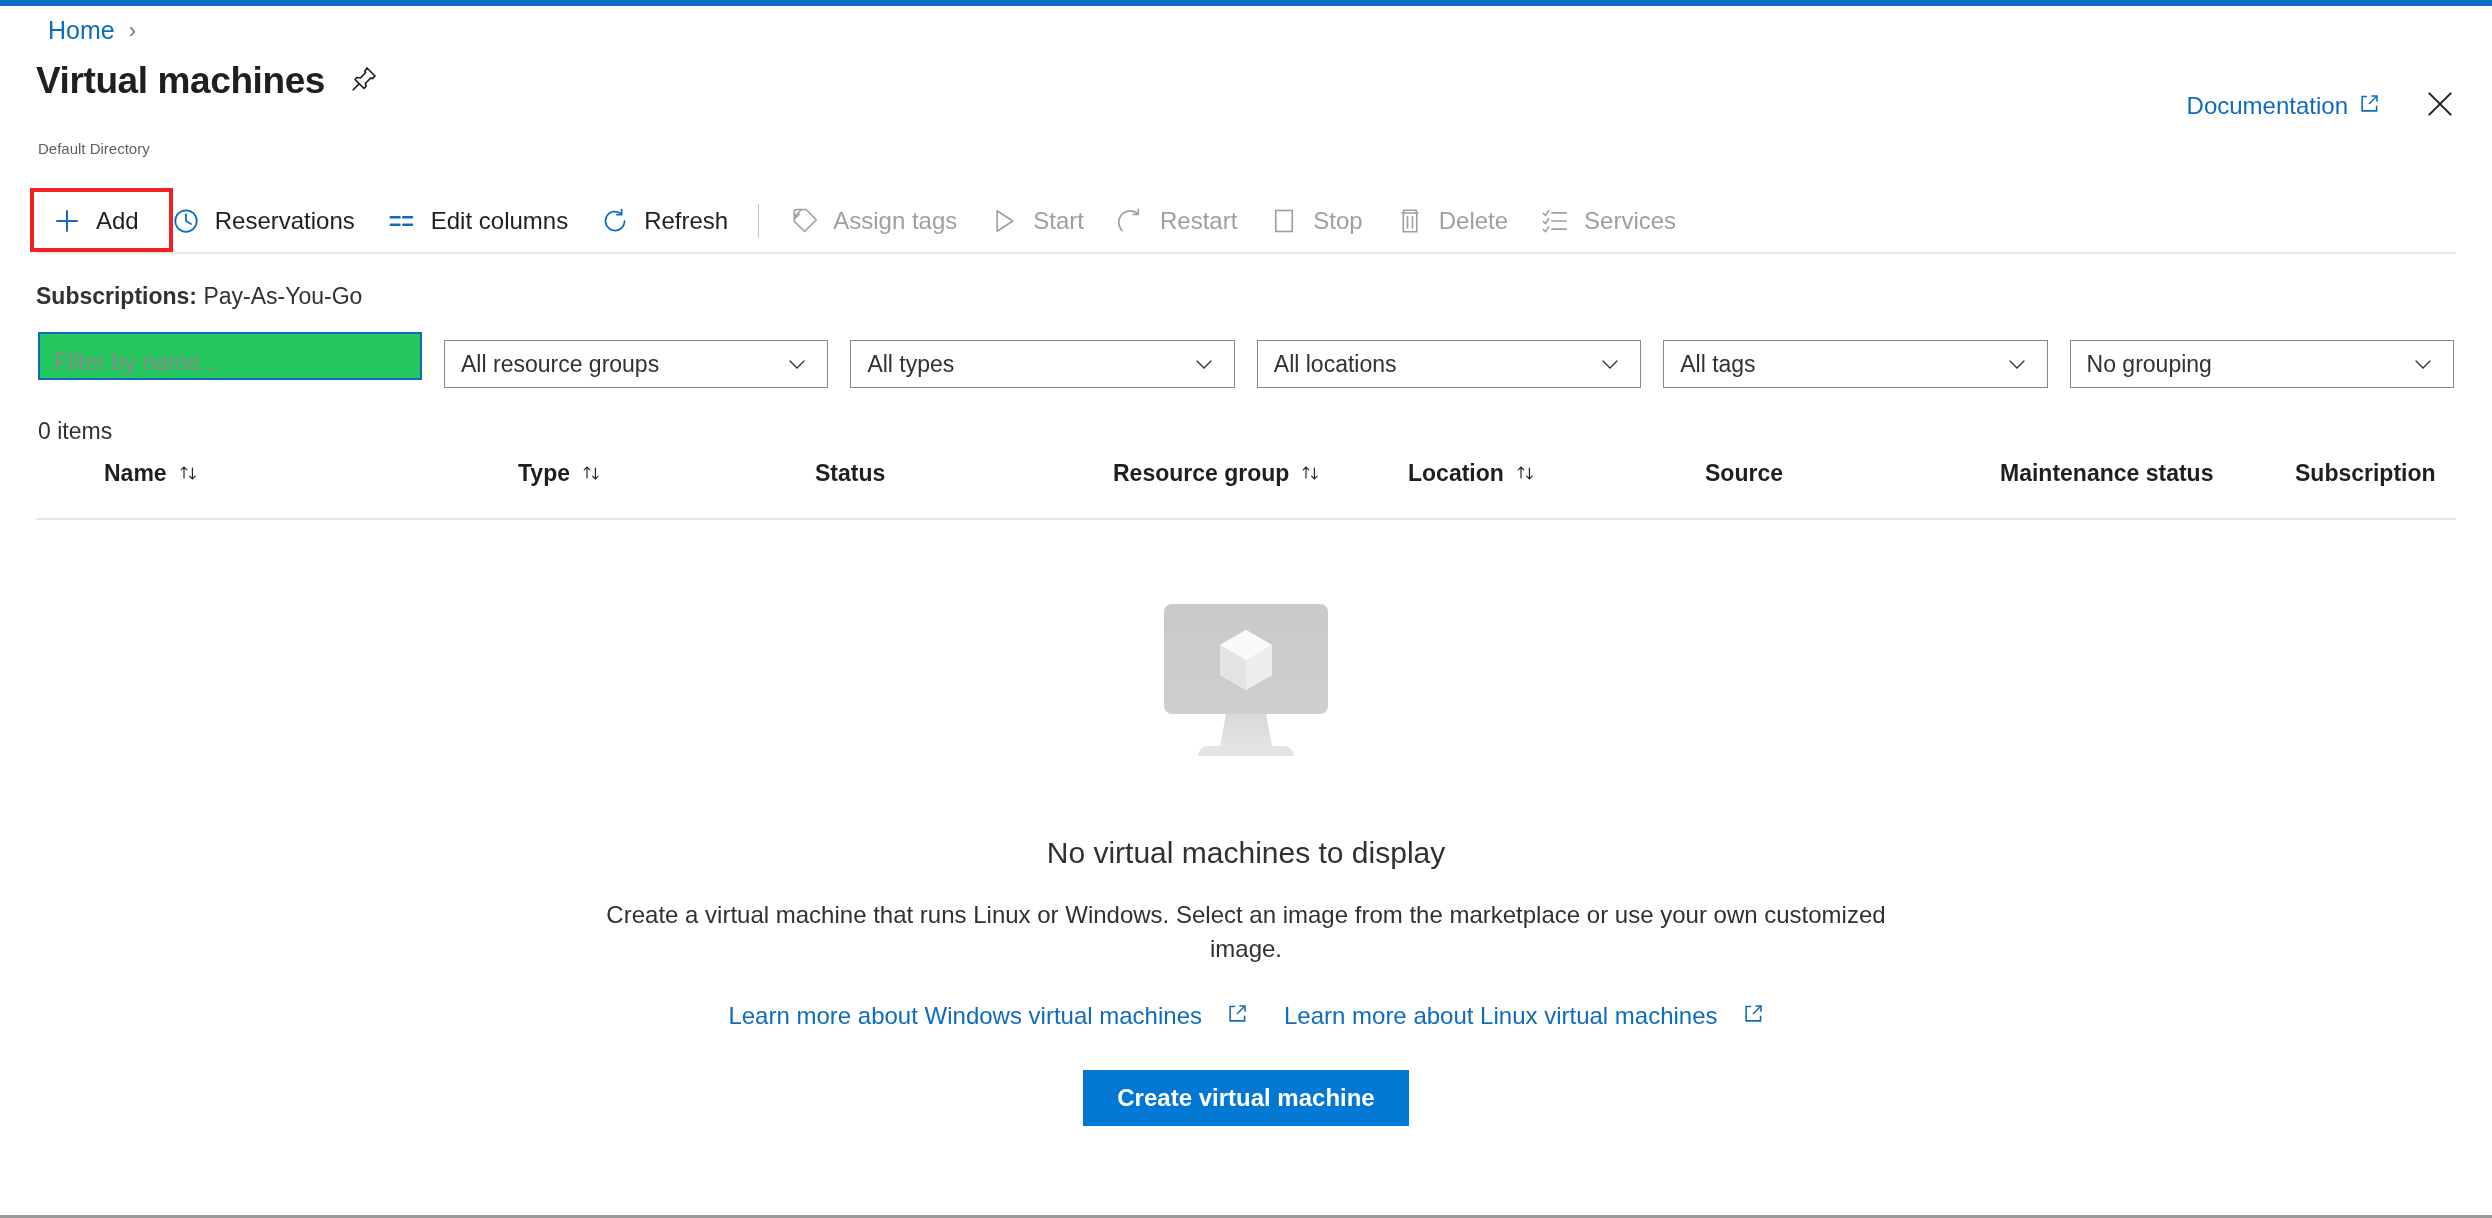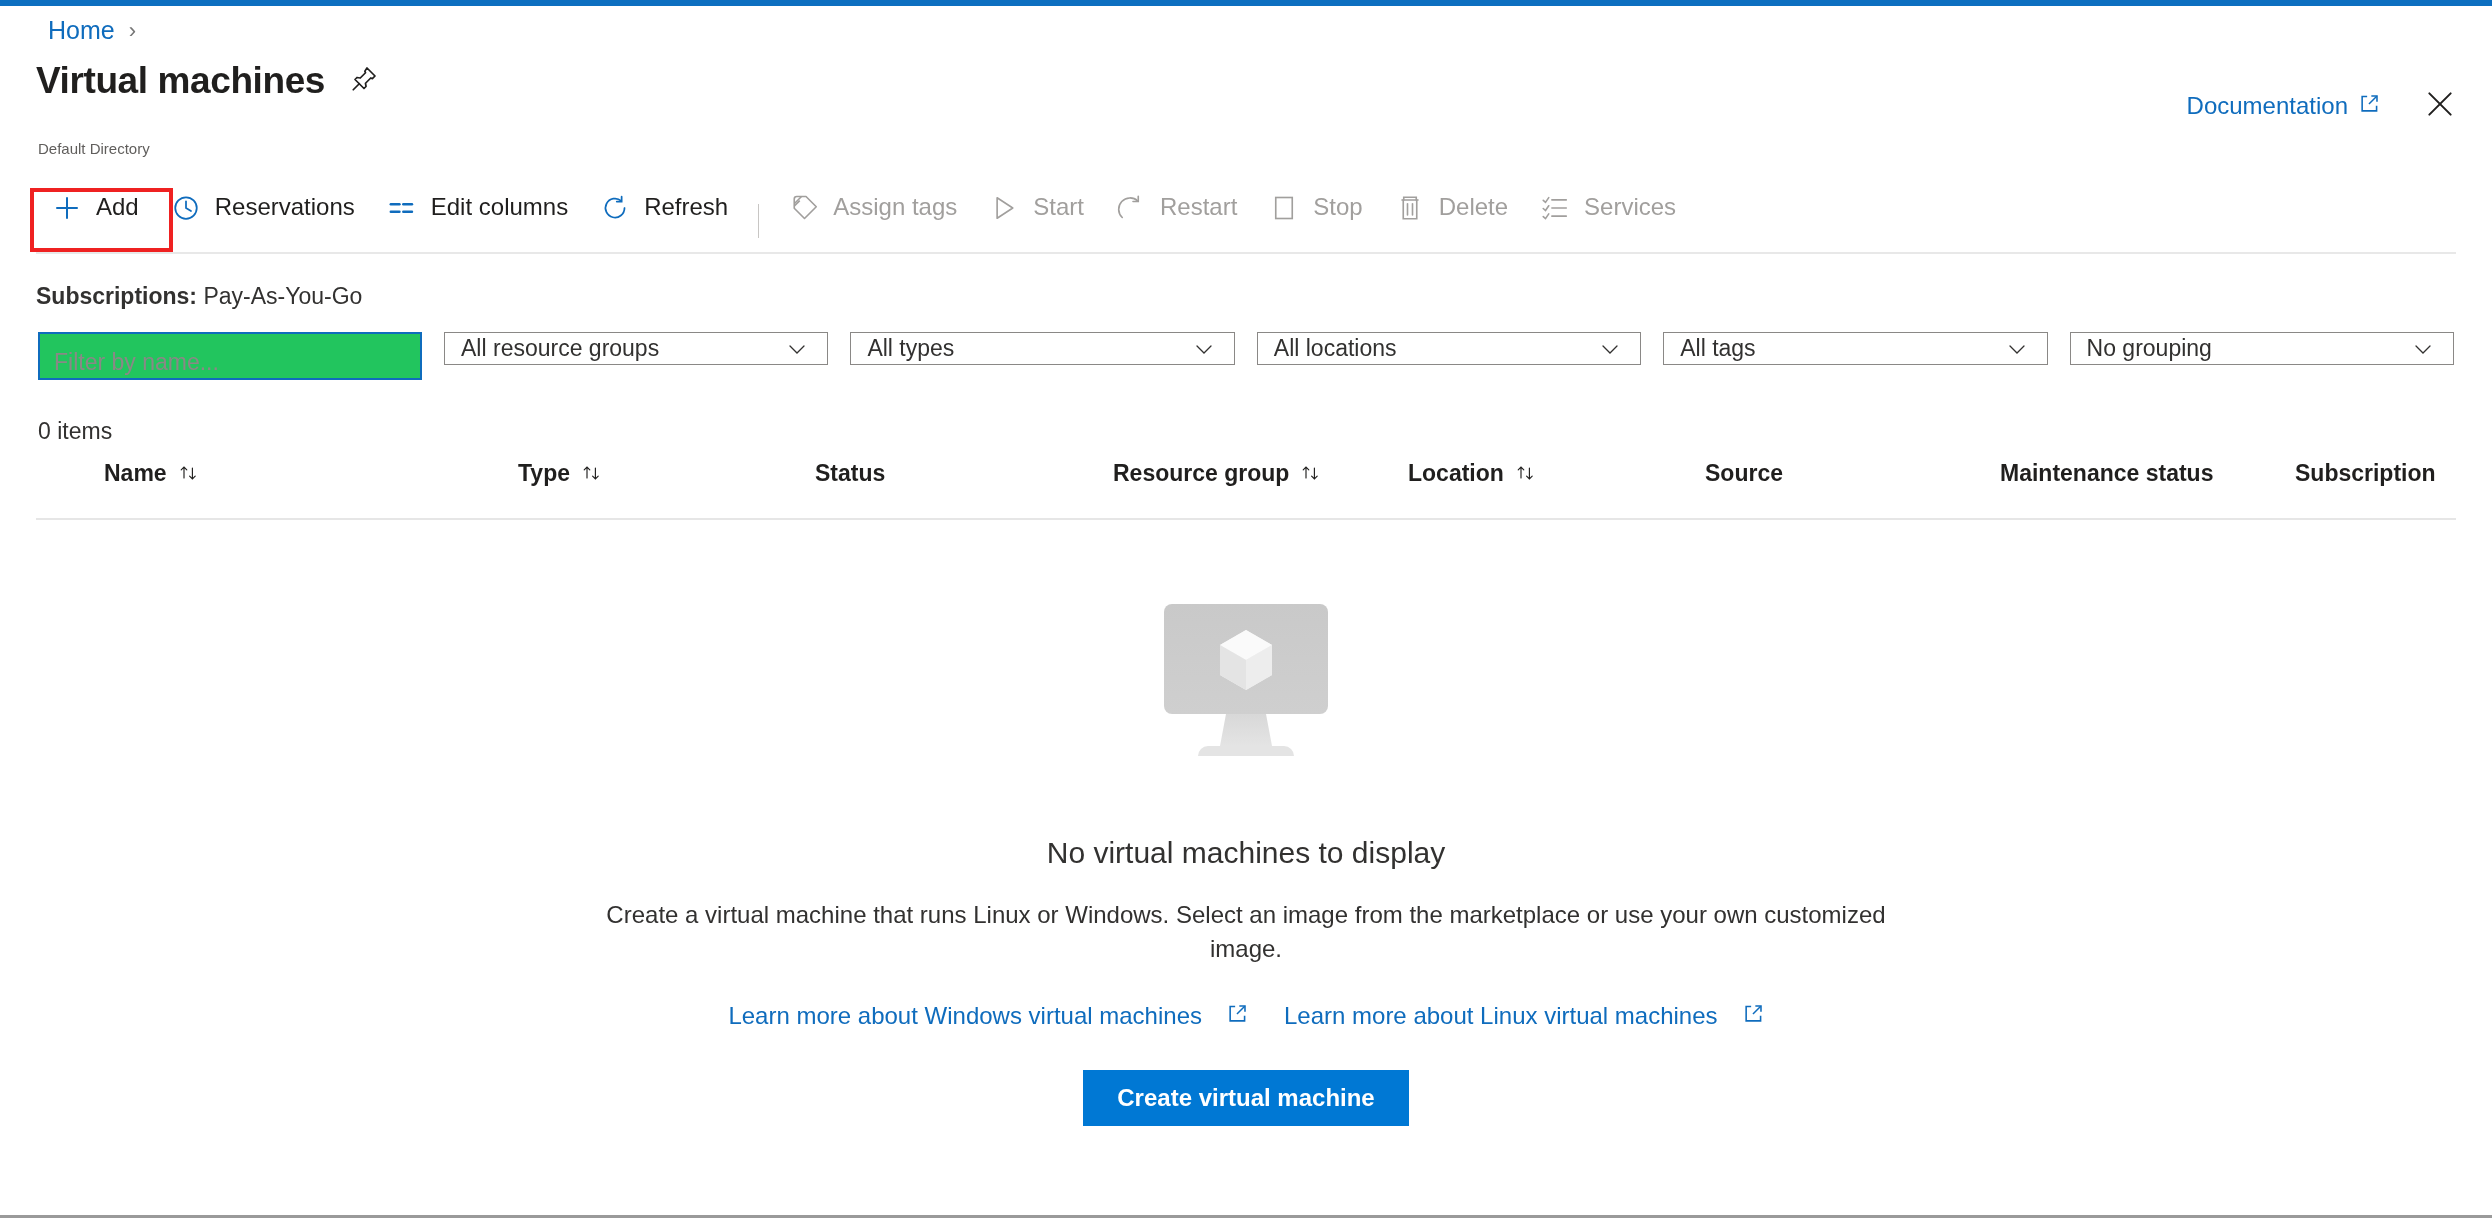--- a/index.html
+++ b/index.html
@@ -104,21 +104,21 @@
     position: absolute;
     top: 190px;
     left: 36px;
     right: 36px;
     height: 62px;
     display: flex;
     align-items: center;
   }
   .cmd {
     display: flex;
-    align-items: flex-start;
+    align-items: center;
     gap: 14px;
     height: 56px;
     padding: 0 16px;
     font-size: 24px;
     color: #201f1e;
     cursor: pointer;
     white-space: nowrap;
   }
   .cmd.disabled {
     color: #a19f9d;
@@ -180,31 +180,32 @@
     padding: 12px 0 0 14px;
     font-family: "Liberation Sans", sans-serif;
     font-size: 23px;
     color: #323130;
     outline: none;
   }
   .filter-input::placeholder { color: #8a8886; opacity: 1; }
 
   .dropdown {
     width: 392px;
-    height: 33px;
+    height: 48px;
     box-sizing: border-box;
     border: 1px solid #8a8886;
     background: #ffffff;
     display: flex;
     align-items: center;
     justify-content: space-between;
     padding: 0 18px 0 16px;
     font-size: 23px;
     color: #323130;
     cursor: pointer;
+    margin-top: 8px;
   }
   .chev { display: flex; align-items: center; }
 
   
   .items-count {
     position: absolute;
     top: 418px;
     left: 38px;
     font-size: 23px;
     color: #323130;

